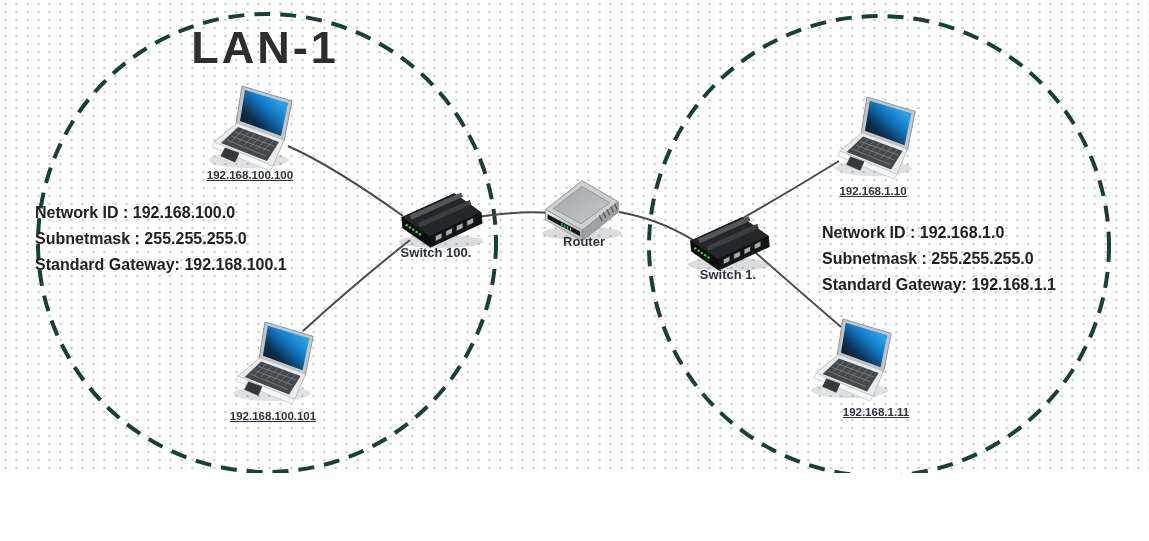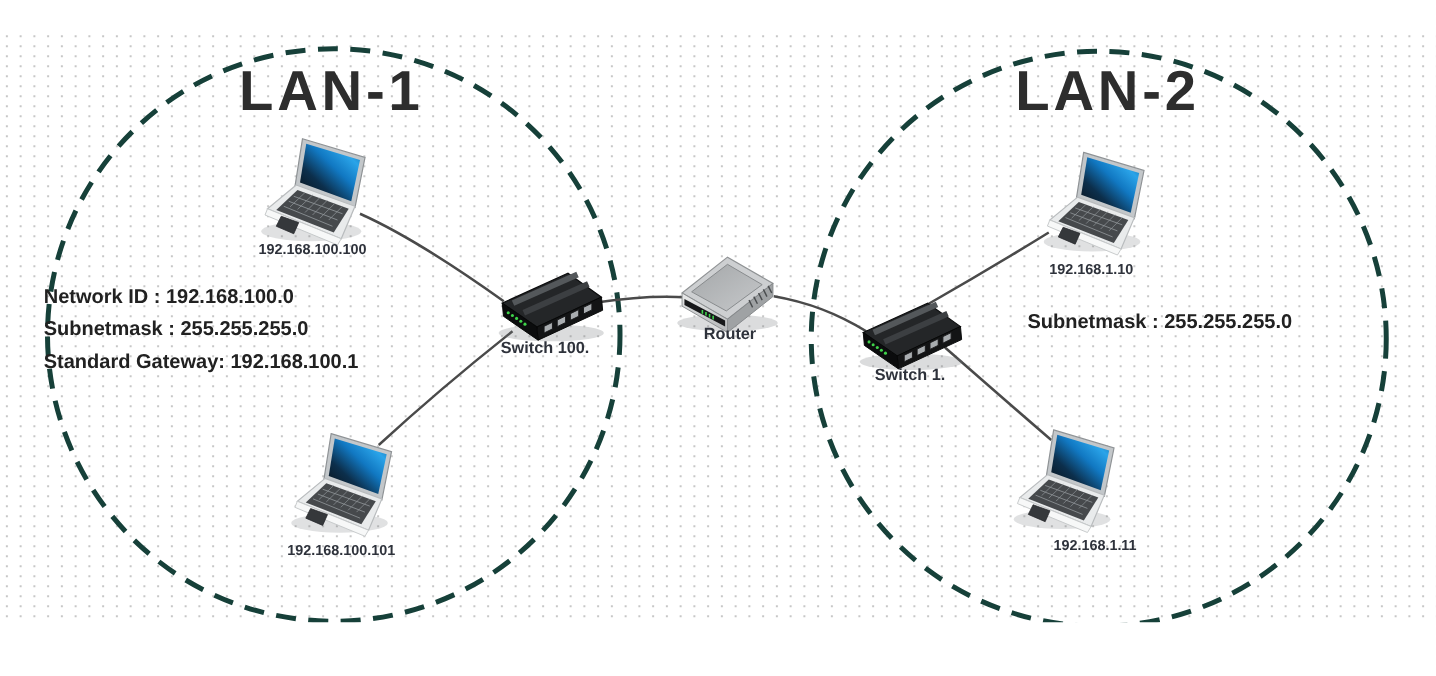--- a/index.html
+++ b/index.html
@@ -1,33 +1,32 @@
 <!DOCTYPE html>
 <html><head>
 <meta charset="utf-8">
 <style>
   html,body{margin:0;padding:0;background:#fff;}
   .canvas{
     position:relative;width:1149px;height:473px;overflow:hidden;background:#ffffff;
     background-image:radial-gradient(circle,#c7c7c7 1px,rgba(255,255,255,0) 1.25px);
     background-size:11px 8px;
     font-family:"Liberation Sans",sans-serif;
-    margin-top:25px;
   }
   .layer{position:absolute;left:0;top:0;width:1149px;height:541px;}
   .lan-title{
     position:absolute;transform:translateX(-50%);
     font-size:45px;font-weight:bold;letter-spacing:3px;color:#2d2d2d;white-space:nowrap;line-height:1;
   }
   .dev{position:absolute;}
   .dev-label{
     position:absolute;transform:translateX(-50%);
     font-weight:bold;color:#2e323b;white-space:nowrap;text-align:center;line-height:1.1;
   }
-  .ip-label{font-size:11.5px;}
+  .ip-label{font-size:11.5px;text-decoration:underline;}
   .sw-label{font-size:13px;}
   .info{
     position:absolute;font-weight:bold;font-size:16px;line-height:26px;
     color:#212121;white-space:nowrap;
   }
 </style>
 </head>
 <body>
 
 <svg width="0" height="0" style="position:absolute" aria-hidden="true">
@@ -98,21 +97,20 @@
     <circle cx="879" cy="246" r="230" fill="none" stroke-width="4" stroke-dasharray="16 10" stroke="#164039"></circle>
     <path d="M 288,146 C 326,163 368,191 403,216" fill="none" stroke-width="2" stroke="#4a4a4a"></path>
     <path d="M 303,331 Q 352,286 410,240" fill="none" stroke-width="2" stroke="#4a4a4a"></path>
     <path d="M 477,217 C 504,213 526,211 550,213" fill="none" stroke-width="2" stroke="#4a4a4a"></path>
     <path d="M 619,212 C 648,217 670,226 693,240" fill="none" stroke-width="2" stroke="#4a4a4a"></path>
     <path d="M 743,218 Q 792,190 839,161" fill="none" stroke-width="2" stroke="#4a4a4a"></path>
     <path d="M 756,253 Q 805,296 841,327" fill="none" stroke-width="2" stroke="#4a4a4a"></path>
   </svg>
 
   <div class="lan-title" style="left:265px;top:25px;">LAN-1</div>
-  <div class="lan-title" style="left:886px;top:25px;">LAN-2</div>
 
   <svg class="dev" style="left:204px;top:84px;width:100px;height:88px;" viewBox="0 0 100 88">
       <use href="#sym-laptop"></use>
     </svg>
   <div class="dev-label ip-label" style="left:250px;top:169px;">192.168.100.100</div>
 
   <svg class="dev" style="left:228px;top:320px;width:97px;height:85px;" viewBox="0 0 100 88">
       <use href="#sym-laptop"></use>
     </svg>
   <div class="dev-label ip-label" style="left:273px;top:410px;">192.168.100.101</div>
@@ -142,16 +140,18 @@
     </svg>
   <div class="dev-label ip-label" style="left:876px;top:406px;">192.168.1.11</div>
 
   <div class="info" style="left:35px;top:200px;">
     <div>Network ID : 192.168.100.0</div>
     <div>Subnetmask : 255.255.255.0</div>
     <div>Standard Gateway: 192.168.100.1</div>
   </div>
 
   <div class="info" style="left:822px;top:220px;">
+    <div>Network ID : 192.168.1.0</div>
     <div>Subnetmask : 255.255.255.0</div>
+    <div>Standard Gateway: 192.168.1.1</div>
   </div>
 
 </div>
 
 </body></html>

